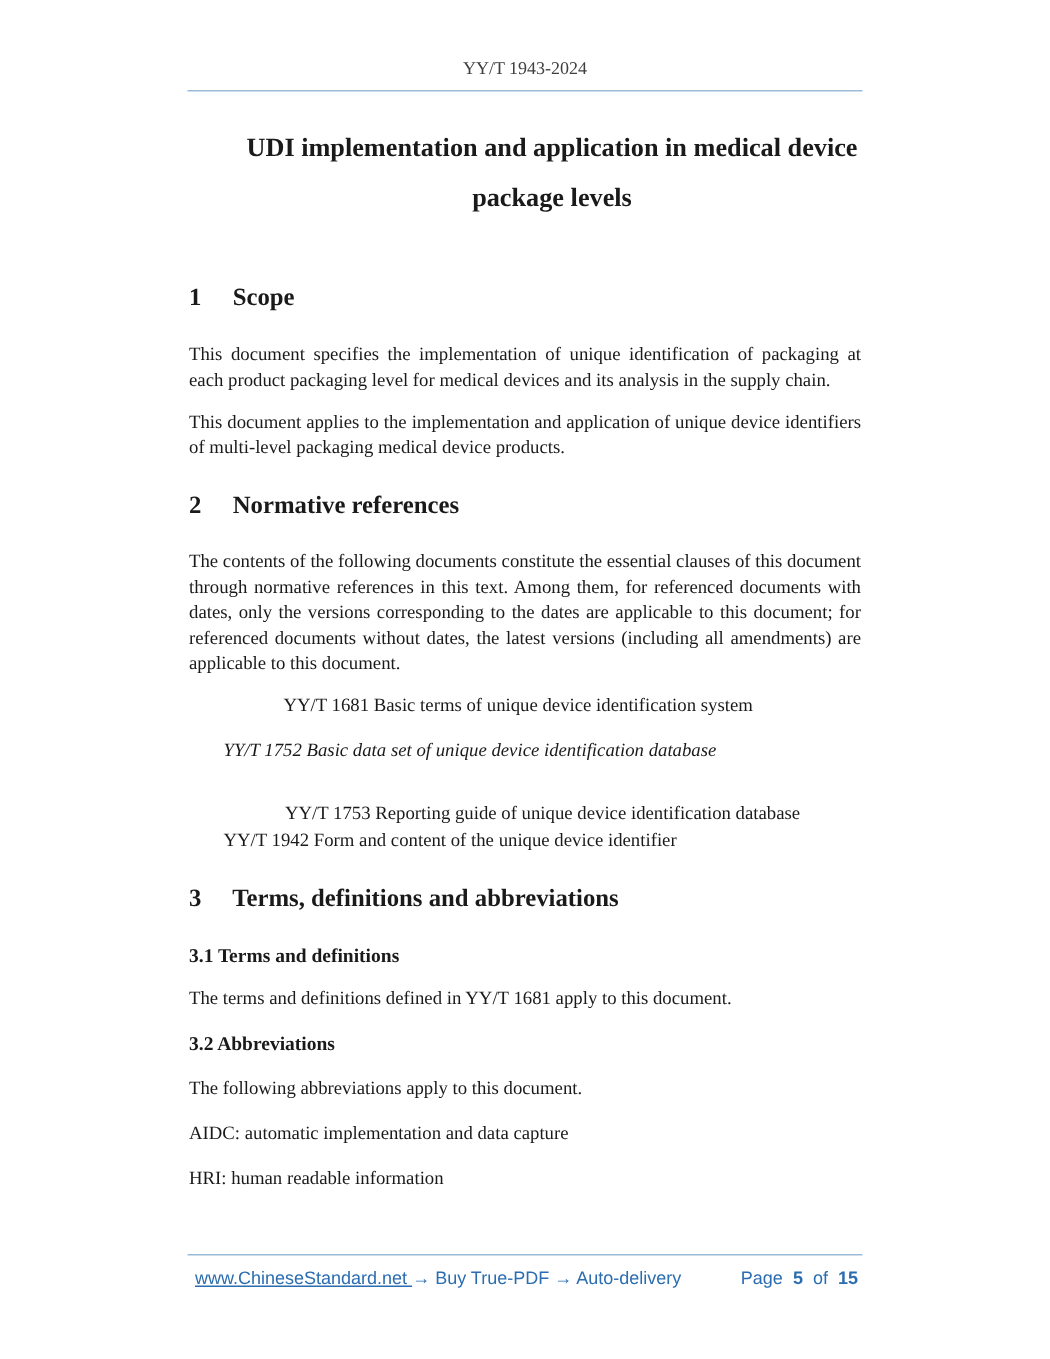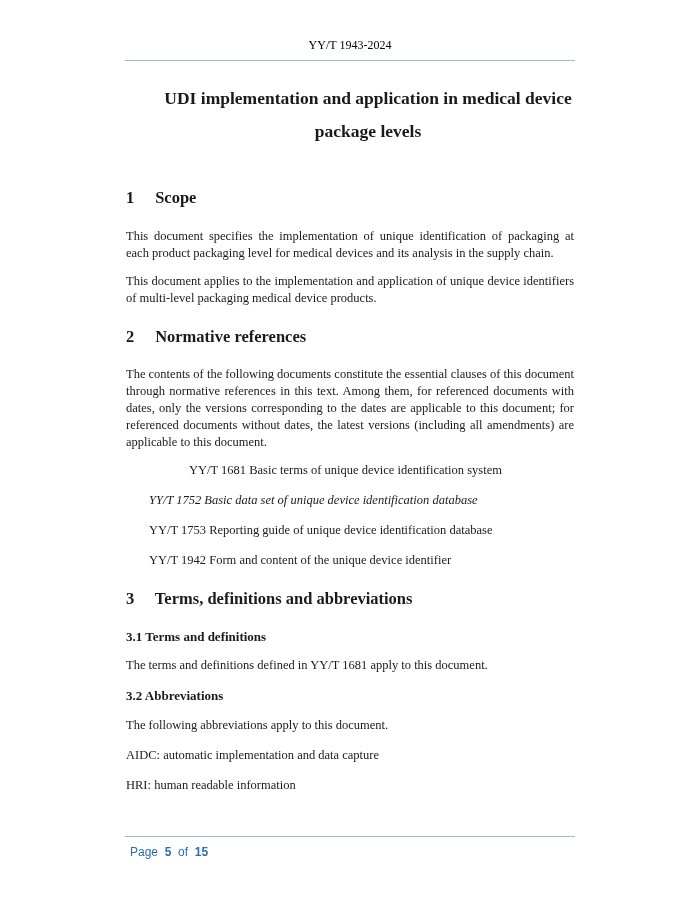--- a/index.html
+++ b/index.html
@@ -1,17 +1,17 @@
 <!DOCTYPE html>
 <html><head>
 <meta charset="utf-8">
 <style>
   html, body { margin: 0; padding: 0; background: #ffffff; }
   body { width: 700px; height: 906px; position: relative; overflow: hidden; font-family: "Liberation Serif", serif; color: #1a1a1a; }
-  .header { position: absolute; top: 38px; left: 125px; width: 450px; text-align: center; font-size: 12px; color: #000000; }
+  .header { position: absolute; top: 38px; left: 125px; width: 450px; text-align: center; font-size: 12px; color: #404040; }
   .header-rule { position: absolute; top: 60px; left: 125px; width: 450px; height: 0; border-top: 1px solid #9bbcd8; }
   .title { position: absolute; left: 143px; width: 450px; text-align: center; font-weight: bold; font-size: 17.5px; }
   .t1 { top: 88px; }
   .t2 { top: 121px; }
   .h1 { position: absolute; left: 126px; font-weight: bold; font-size: 16.5px; }
   .h1 .num { display: inline-block; width: 25px; }
   .h2 { position: absolute; left: 126px; font-weight: bold; font-size: 13px; }
   .p { position: absolute; left: 126px; width: 448px; font-size: 12.5px; line-height: 17px; text-align: justify; }
   .ref { position: absolute; left: 149px; font-size: 12.5px; }
   .footer-rule { position: absolute; top: 836px; left: 125px; width: 450px; border-top: 1px solid #9bbcd8; }
@@ -36,35 +36,38 @@
 <div class="p" style="top:273px;">This document applies to the implementation and application of unique device identifiers of multi-level packaging medical device products.</div>
 
 <div class="h1" style="top:327px;">
   <span class="num">2</span>
   <span>Normative references</span>
 </div>
 <div class="p" style="top:366px;">The contents of the following documents constitute the essential clauses of this document through normative references in this text. Among them, for referenced documents with dates, only the versions corresponding to the dates are applicable to this document; for referenced documents without dates, the latest versions (including all amendments) are applicable to this document.</div>
 
 <div class="ref" style="top:463px;margin-left:40px;">YY/T 1681 Basic terms of unique device identification system</div>
 <div class="ref" style="top:493px;font-style:italic;">YY/T 1752 Basic data set of unique device identification database</div>
-<div class="ref" style="top:523px;">YY/T 1753 Reporting guide of unique device identification database</div>
+<div class="ref" style="top:535px;margin-left:41px;">YY/T 1753 Reporting guide of unique device identification database</div>
 <div class="ref" style="top:553px;">YY/T 1942 Form and content of the unique device identifier</div>
 
 <div class="h1" style="top:589px;">
   <span class="num">3</span>
   <span>Terms, definitions and abbreviations</span>
 </div>
 <div class="h2" style="top:629px;">3.1 Terms and definitions</div>
 <div class="p" style="top:657px;">The terms and definitions defined in YY/T 1681 apply to this document.</div>
 <div class="h2" style="top:688px;">3.2 Abbreviations</div>
 <div class="p" style="top:717px;">The following abbreviations apply to this document.</div>
 <div class="p" style="top:747px;">AIDC: automatic implementation and data capture</div>
 <div class="p" style="top:777px;">HRI: human readable information</div>
 
 <div class="footer-rule"></div>
 <div class="footer">
   <span>
+    <a>www.ChineseStandard.net </a><span>→ Buy True-PDF → Auto-delivery</span>
+  </span>
+  <span>
     <span>Page</span>&nbsp;
     <b>5</b>&nbsp;
     <span>of</span>&nbsp;
     <b>15</b>
   </span>
 </div>
 
 </body></html>

